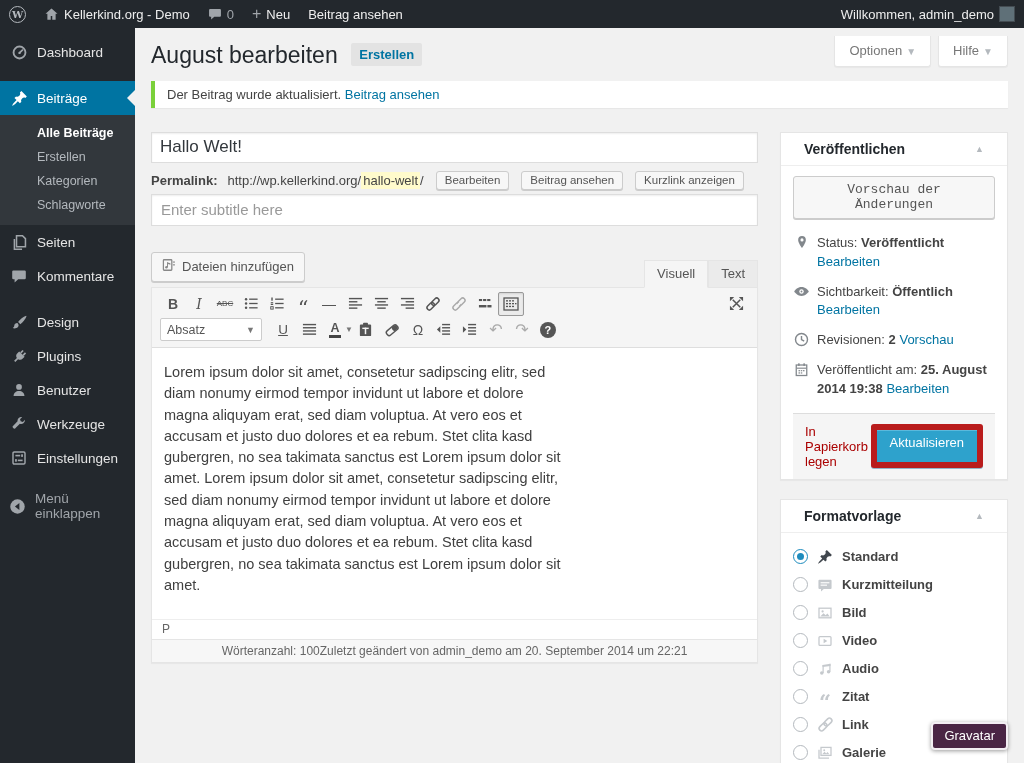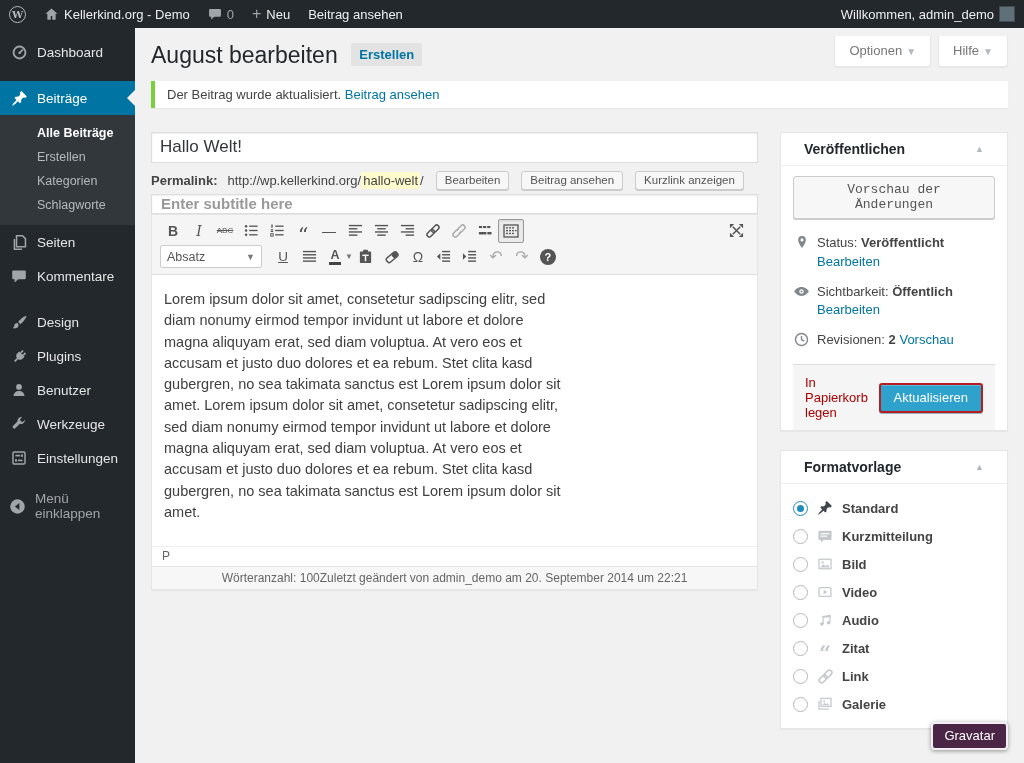--- a/index.html
+++ b/index.html
@@ -46,21 +46,21 @@
   .columns { display:flex; gap:22px; }
   .main-col { width:607px; }
   .side-col { width:228px; }
 
   
   .title-input { width:100%; height:31px; border:1px solid #ddd; box-shadow:inset 0 1px 2px rgba(0,0,0,.07); padding:3px 8px; font-size:17px; color:#32373c; background:#fff; font-family:inherit; }
   .permalink-row { display:flex; align-items:center; gap:8px; margin:8px 0 4px; font-size:13px; color:#444; flex-wrap:nowrap; white-space:nowrap; }
   .permalink-row strong { margin-right:2px; }
   .slug-highlight { background:#fffbcc; padding:1px 2px; }
   .button-small { background:#f7f7f7; border:1px solid #ccc; border-radius:3px; padding:2px 8px 3px; font-size:11.5px; color:#555; cursor:pointer; box-shadow:0 1px 0 #ccc; margin-left:4px; font-family:inherit; }
-  .subtitle-input { width:100%; height:20px; border:1px solid #ddd; box-shadow:inset 0 1px 2px rgba(0,0,0,.07); padding:3px 9px; font-size:15px; background:#fff; font-family:inherit; color:#333;font-weight:bold; }
+  .subtitle-input { width:100%; height:32px; border:1px solid #ddd; box-shadow:inset 0 1px 2px rgba(0,0,0,.07); padding:3px 9px; font-size:15px; background:#fff; font-family:inherit; color:#333; }
   .subtitle-input::placeholder { color:#999; opacity:1; }
 
   .editor-top { display:flex; align-items:flex-end; margin-top:26px; position:relative; }
   .add-media-btn { background:#f7f7f7; border:1px solid #ccc; border-radius:3px; padding:5px 10px 6px; color:#555; cursor:pointer; display:inline-flex; align-items:center; gap:6px; font-size:13px; box-shadow:0 1px 0 #ccc; margin-bottom:5px; font-family:inherit; }
   .add-media-btn svg { fill:#888; }
   .editor-tabs { margin-left:auto; display:flex; }
   .etab { padding:5px 12px 6px; font-size:13px; color:#555; cursor:pointer; border:1px solid transparent; margin-bottom:-1px; }
   .etab.active { background:#f5f5f5; border-color:#e5e5e5; border-bottom-color:#f5f5f5; position:relative; z-index:2; }
   .etab.inactive { background:#ebebeb; border-color:#e5e5e5; border-bottom-color:#e5e5e5; }
 
@@ -100,21 +100,21 @@
   .metabox-body { padding:10px 12px; }
 
   .preview-row { text-align:right; margin-bottom:10px; }
   .button-secondary { background:#f7f7f7; border:1px solid #ccc; border-radius:3px; padding:5px 11px 6px; color:#555; font-size:13px; cursor:pointer; box-shadow:0 1px 0 #ccc; font-family:Liberation Mono, monospace; }
   .pub-row { display:flex; align-items:flex-start; gap:7px; padding:5px 0 6px; font-size:13px; color:#444; line-height:1.45; }
   .pub-row .picon { width:17px; height:17px; color:#82878c; flex:0 0 17px; display:inline-flex; align-items:center; justify-content:center; }
   .pub-row .picon svg { display:block; }
   .pub-row a { color:#0074a2; }
   .pub-footer { display:flex; align-items:center; justify-content:space-between; background:#f5f5f5; border-top:1px solid #ddd; padding:10px 12px; margin-top:8px; }
   .trash-link { color:#a00; text-decoration:none; cursor:pointer; }
-  .button-primary { background:#2ea2cc; border:2px solid #b91c1c; border-radius:3px; color:#fff; padding:5px 13px 6px; font-size:13px; cursor:pointer; box-shadow:inset 0 1px 0 rgba(120,200,230,.6), 0 1px 0 rgba(0,86,132,.4); font-family:inherit; }
+  .button-primary { background:#2ea2cc; border:6px solid #b91c1c; border-radius:3px; color:#fff; padding:5px 13px 12px; font-size:13px; cursor:pointer; box-shadow:inset 0 1px 0 rgba(120,200,230,.6), 0 1px 0 rgba(0,86,132,.4); font-family:inherit; }
 
   .fmt-row { display:flex; align-items:center; gap:8px; padding:5px 0; font-size:13px; color:#444;font-weight:bold; }
   .radio { width:15px; height:15px; border:1px solid #b4b9be; border-radius:50%; background:#fff; position:relative; flex:0 0 15px; cursor:pointer; }
   .radio.selected { border-color:#1e8cbe; }
   .radio.selected::after { content:""; position:absolute; left:3px; top:3px; width:7px; height:7px; border-radius:50%; background:#1e8cbe; }
   .fmt-icon { width:18px; height:18px; color:#c5c9cd; display:inline-flex; align-items:center; justify-content:center; flex:0 0 18px; }
   .fmt-icon.dark { color:#40464d; }
   .fmt-icon svg { display:block; }
   .fmt-quote-glyph { font-size:21px; line-height:0.3; padding-top:10px; font-family:"DejaVu Serif",serif; }
 
@@ -289,20 +289,39 @@
       <div class="permalink-row">
         <strong>Permalink:</strong>
         <span><span>http://wp.kellerkind.org/</span><span class="slug-highlight">hallo-welt</span><span>/</span></span>
         <button class="button-small">Bearbeiten</button>
         <button class="button-small">Beitrag ansehen</button>
         <button class="button-small">Kurzlink anzeigen</button>
       </div>
 
       <input class="subtitle-input" type="text" placeholder="Enter subtitle here" style="">
 
+      <div class="editor-top">
+        <button class="add-media-btn">
+          <span>
+            <svg width="14" height="14" viewBox="0 0 20 20">
+                <rect x="2" y="2.5" width="12" height="15" rx="1" fill="none" stroke="#888" stroke-width="1.8"></rect>
+                <circle cx="6.3" cy="13.2" r="1.7"></circle>
+                <rect x="7.2" y="6.2" width="1.4" height="7"></rect>
+                <path d="M7.2 6.2 L12 7.6 v2 L8.6 8.6z"></path>
+                <rect x="15.5" y="5" width="3" height="1.6"></rect>
+                <rect x="15.5" y="9" width="3" height="1.6"></rect>
+              </svg>
+          </span>
+          <span>Dateien hinzufügen</span>
+        </button>
+        <div class="editor-tabs">
+          <div class="etab active">Visuell</div>
+          <div class="etab inactive">Text</div>
+        </div>
+      </div>
 
       <div class="editor-box">
         <div class="mce-toolbar">
           <div class="tb-row">
             <span class="tb-btn tb-b">B</span>
             <span class="tb-btn tb-i">I</span>
             <span class="tb-btn tb-abc">ABC</span>
             <span class="tb-btn">
               <svg width="15" height="15" viewBox="0 0 16 16" fill="currentColor">
                   <circle cx="2.2" cy="3.4" r="1.3"></circle>
@@ -507,20 +526,36 @@
           </div>
           <div class="pub-row">
             <span class="picon">
               <svg width="15" height="15" viewBox="0 0 20 20">
                   <circle cx="10" cy="10" r="8" fill="none" stroke="currentColor" stroke-width="1.9"></circle>
                   <path d="M10 5.2 V10 l3.6 2.2" fill="none" stroke="currentColor" stroke-width="1.9"></path>
                 </svg>
             </span>
             <span><span>Revisionen:</span> <b>2</b> <a>Vorschau</a></span>
           </div>
+          <div class="pub-row">
+            <span class="picon">
+              <svg width="15" height="15" viewBox="0 0 20 20" fill="currentColor">
+                  <rect x="3" y="4" width="14" height="14" fill="none" stroke="currentColor" stroke-width="1.7"></rect>
+                  <rect x="5.5" y="1.8" width="2" height="3.4"></rect>
+                  <rect x="12.5" y="1.8" width="2" height="3.4"></rect>
+                  <rect x="3.8" y="7.5" width="12.4" height="1.5"></rect>
+                  <rect x="6" y="10.8" width="2" height="1.6"></rect>
+                  <rect x="9" y="10.8" width="2" height="1.6"></rect>
+                  <rect x="12" y="10.8" width="2" height="1.6"></rect>
+                  <rect x="6" y="13.8" width="2" height="1.6"></rect>
+                  <rect x="9" y="13.8" width="2" height="1.6"></rect>
+                </svg>
+            </span>
+            <span><span>Veröffentlicht am:</span> <b>25. August 2014 19:38</b> <a>Bearbeiten</a></span>
+          </div>
           <div class="pub-footer">
             <a class="trash-link">In Papierkorb legen</a>
             <button class="button-primary">Aktualisieren</button>
           </div>
         </div>
       </div>
 
       <div class="metabox">
         <div class="metabox-head">
           <h3>Formatvorlage</h3>

